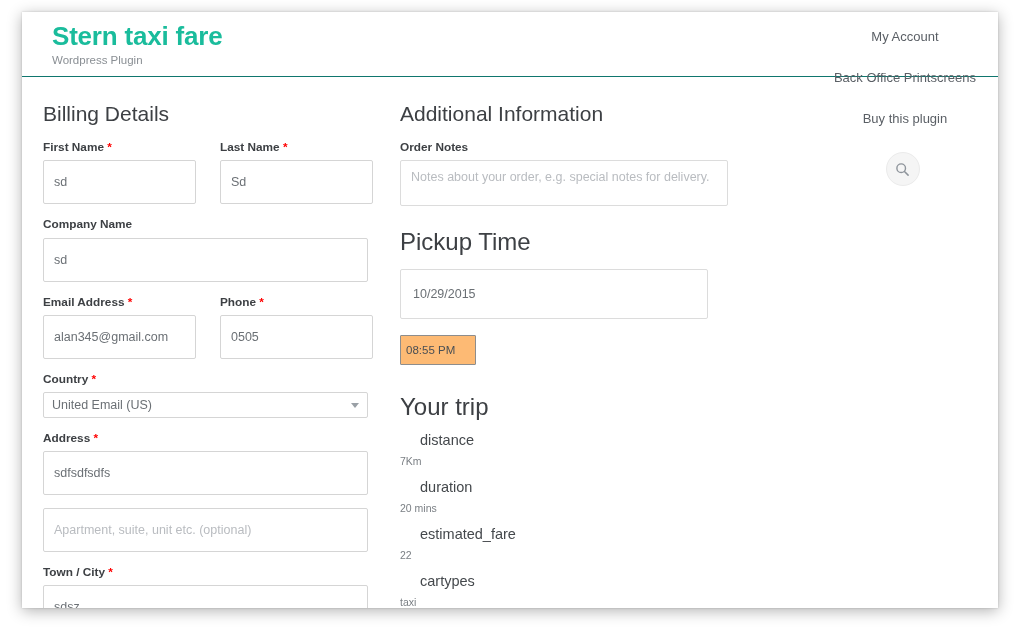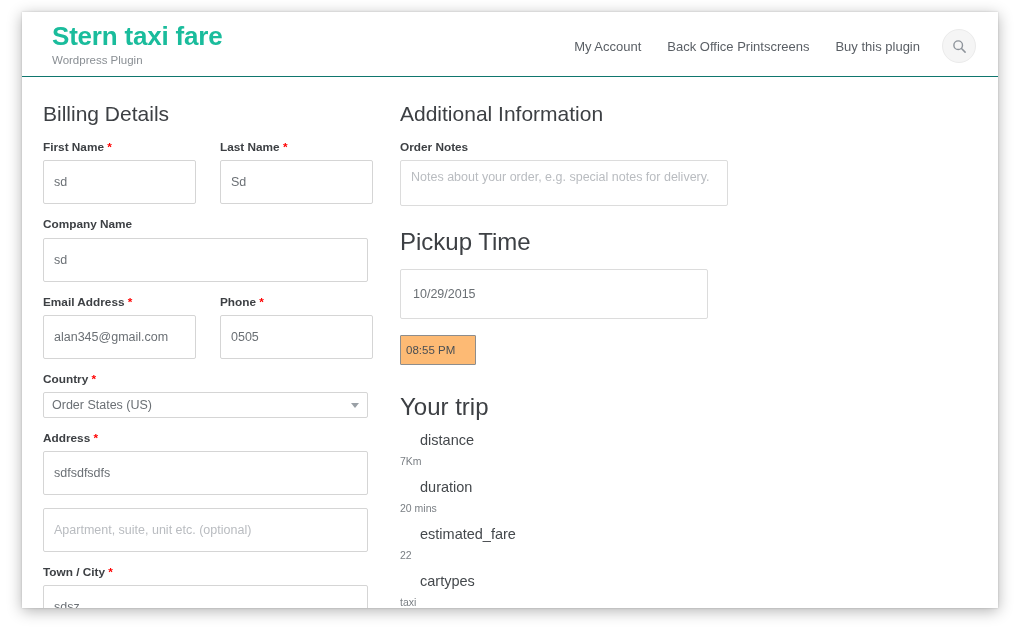--- a/index.html
+++ b/index.html
@@ -51,20 +51,21 @@
     margin-top: 3px;
     line-height: 1.1;
   }
   .nav {
     position: absolute;
     right: 22px;
     top: 17px;
     display: flex;
     align-items: center;
     gap: 26px;
+    flex-direction: column;
   }
   .nav-link {
     font-size: 13px;
     color: #5a5f65;
     text-decoration: none;
     white-space: nowrap;
     cursor: pointer;
   }
   .search-btn {
     width: 34px;
@@ -305,21 +306,21 @@
           <input class="input" type="text" value="0505" style="">
         </div>
       </div>
 
       <div class="fld">
         <div class="field-label">
           <span>Country</span>
           <span class="req">*</span>
         </div>
         <div class="select-wrap">
-          <div class="select-box">Order States (US)</div>
+          <div class="select-box">United Email (US)</div>
           <span class="caret"></span>
         </div>
       </div>
 
       <div class="fld wide">
         <div class="field-label">
           <span>Address</span>
           <span class="req">*</span>
         </div>
         <input class="input" type="text" value="sdfsdfsdfs" style="">

